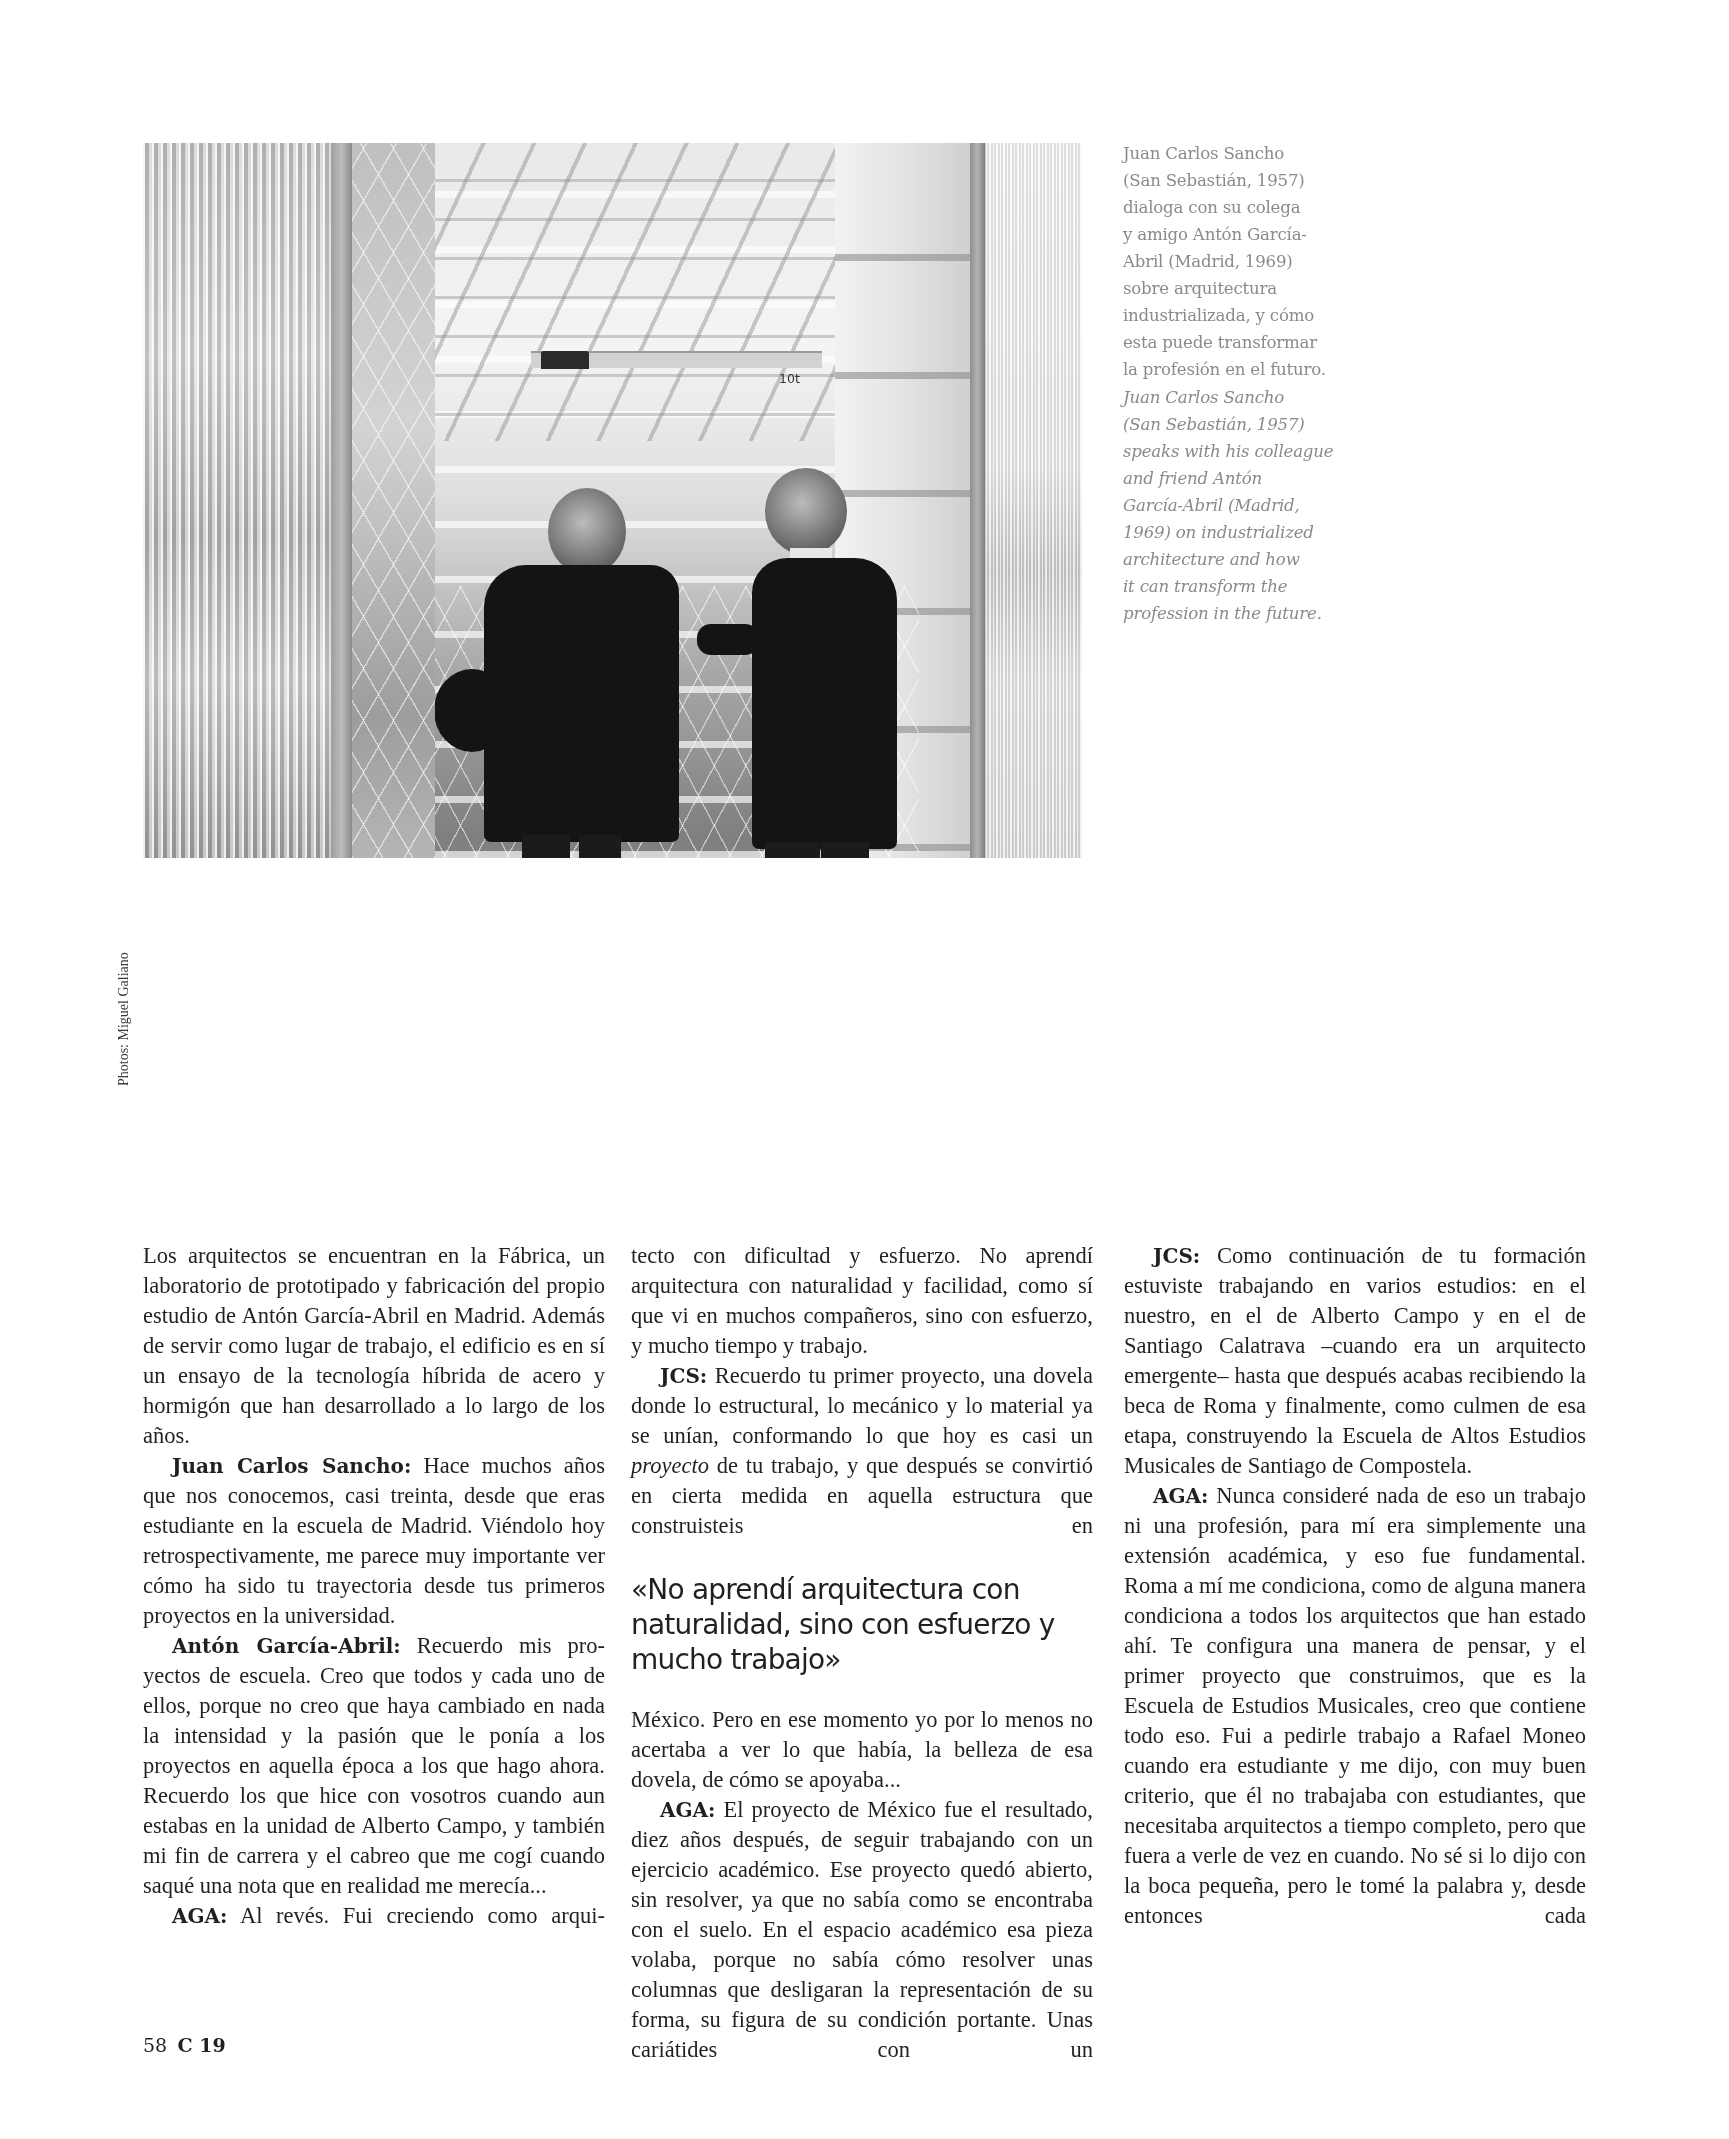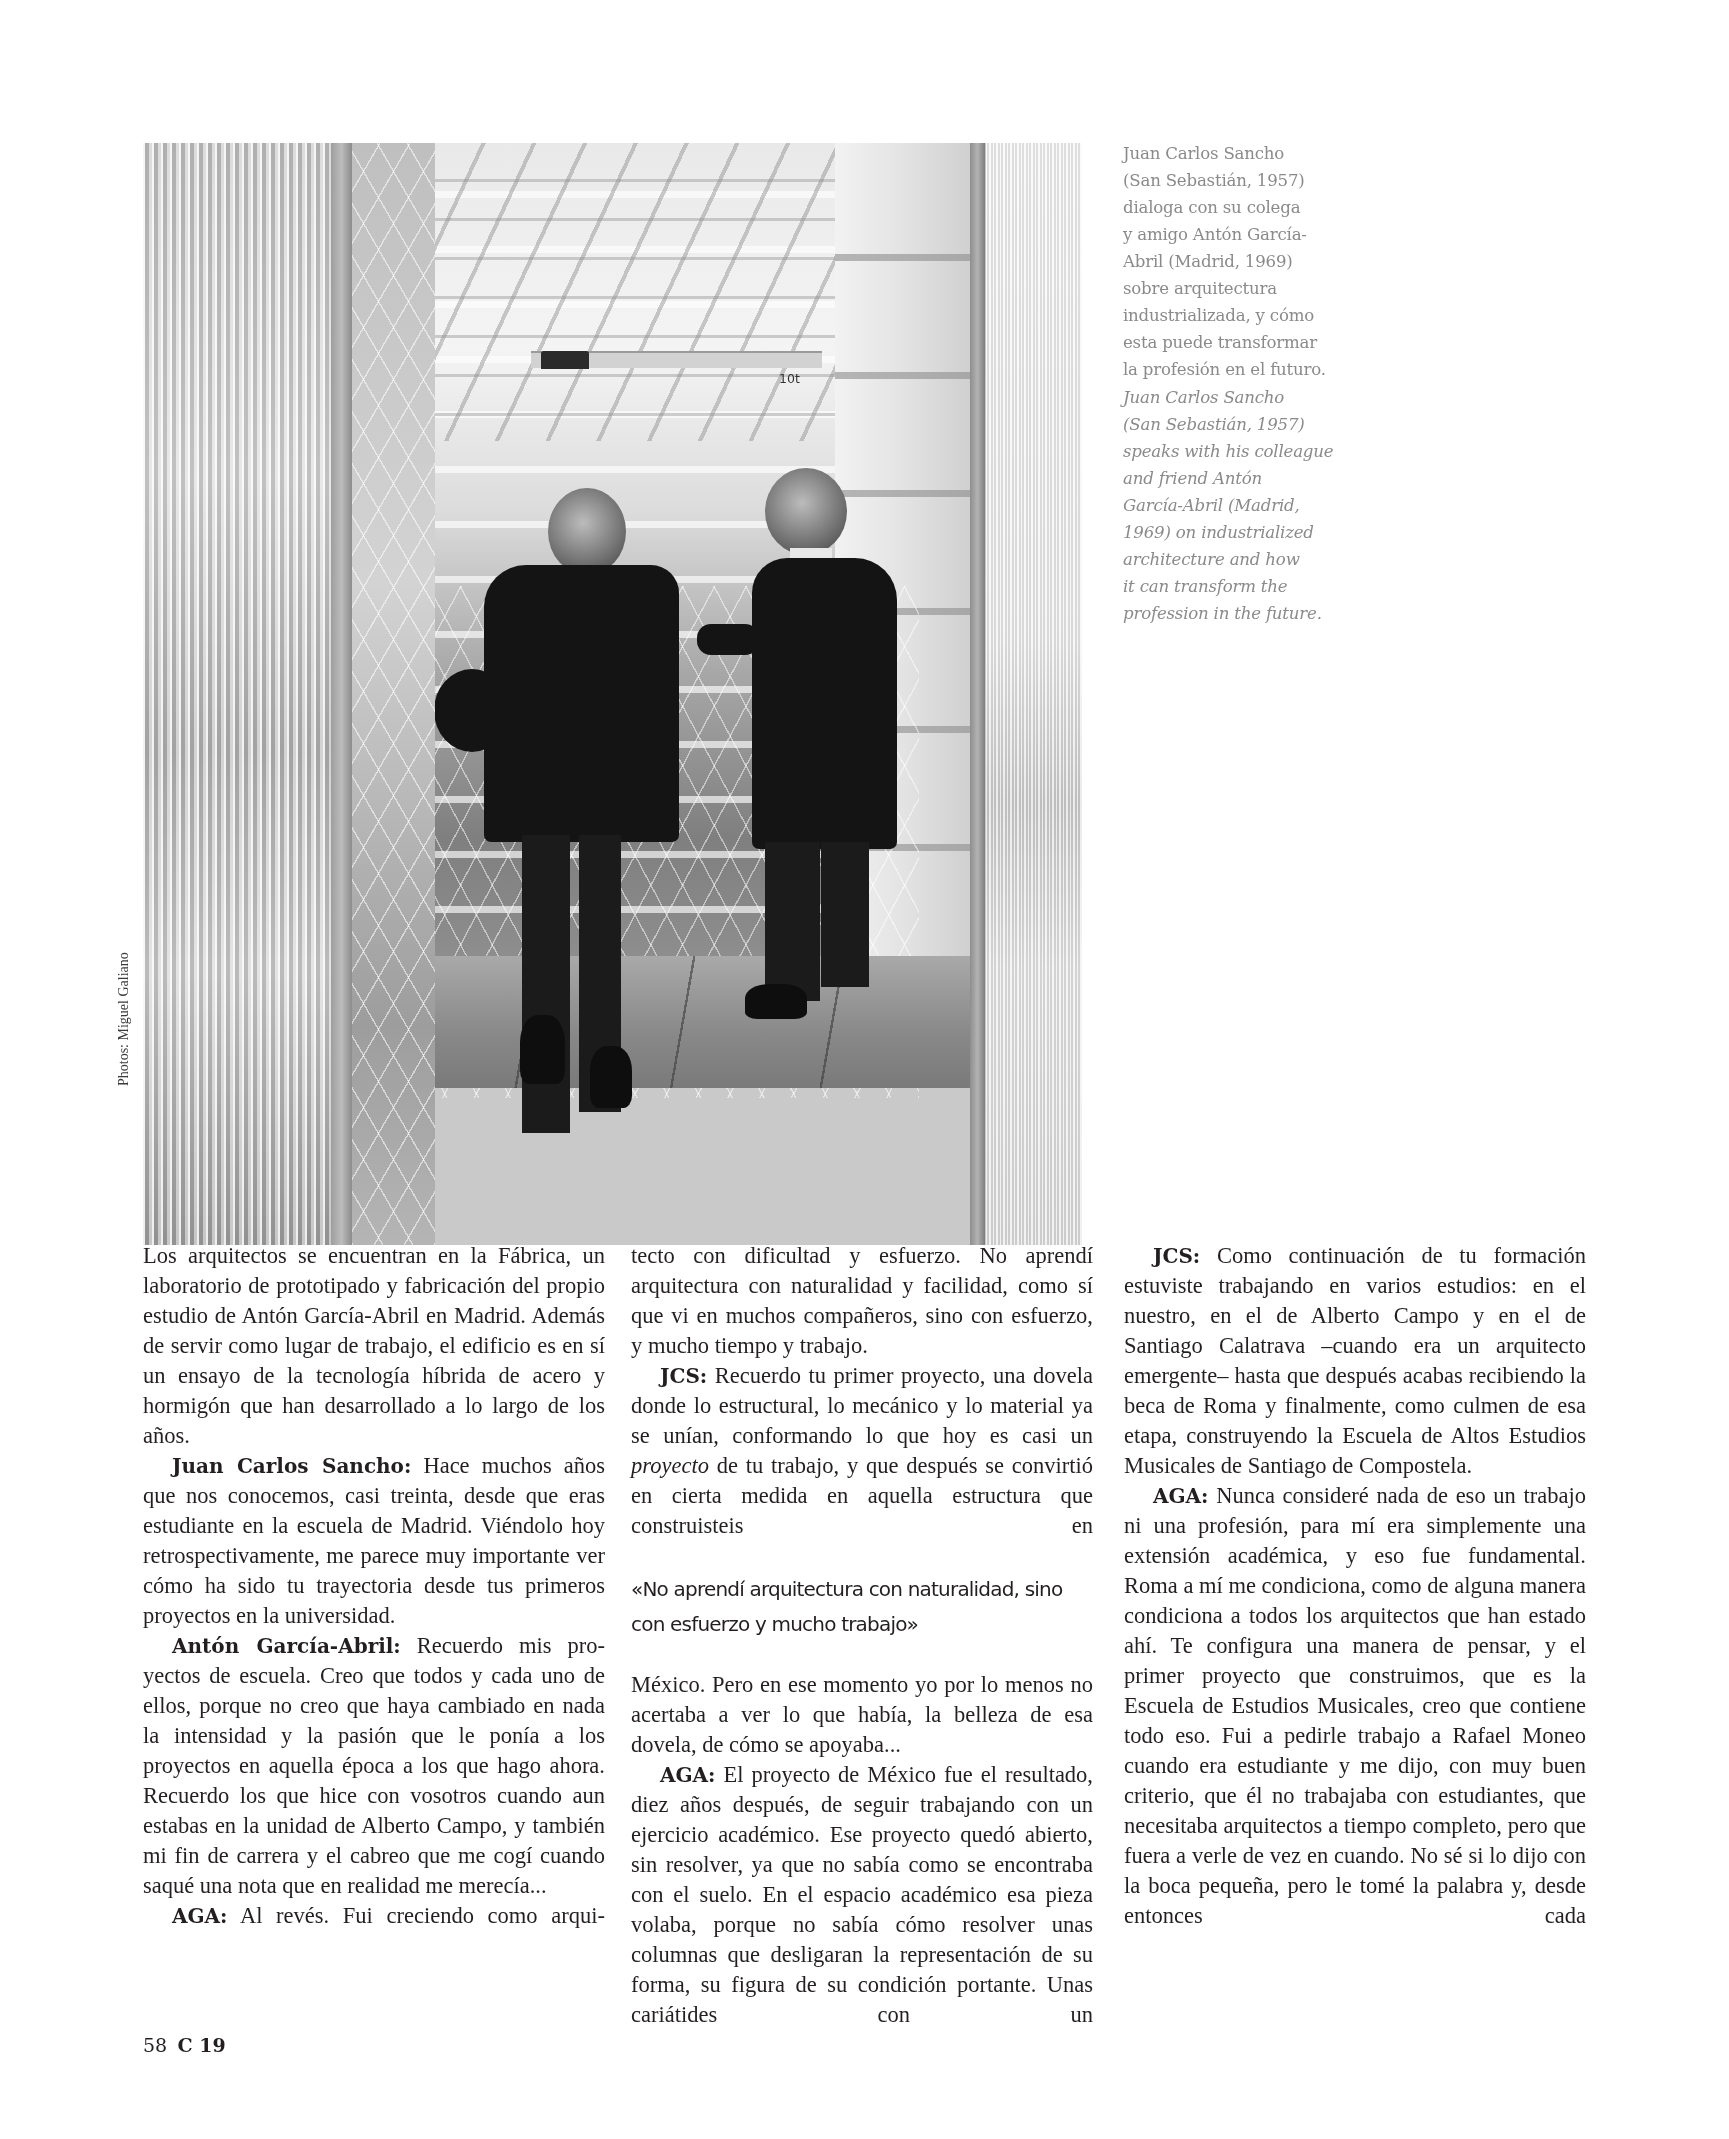--- a/index.html
+++ b/index.html
@@ -1,20 +1,20 @@
 <!DOCTYPE html>
 <html style="font-size:11px"><head>
   <meta charset="utf-8">
   <style>
     html, body { margin: 0; padding: 0; background: #ffffff; }
     body { width: 1729px; height: 2140px; position: relative; overflow: hidden; font-family: "DejaVu Serif", serif; color: #231f20; }
 
     
     .photo {
-      position: absolute; left: 143px; top: 143px; width: 939px; height: 1102px;
+      position: absolute; left: 143px; top: 143px; width: 939px; height: 715px;
       overflow: hidden; background: #c9c9c9;
     }
     .photo .layer { position: absolute; }
     .ph-left-panel {
       left: 0; top: 0; width: 188px; height: 100%;
       background:
         repeating-linear-gradient(90deg, rgba(255,255,255,0.85) 0 2.1px, rgba(150,150,150,0.35) 2.1px 6.2px, rgba(245,245,245,0.55) 6.2px 9px),
         linear-gradient(180deg, #bdbdbd 0%, #d8d8d8 30%, #a9a9a9 55%, #cfcfcf 75%, #8f8f8f 100%);
     }
     .ph-left-post { left: 188px; top: 0; width: 21px; height: 100%; background: linear-gradient(90deg,#9e9e9e,#bcbcbc,#8c8c8c); }
@@ -100,21 +100,21 @@
     .col.c2 { left: 631px; }
     .col.c3 { left: 1124px; }
     .col p { margin: 0; }
     .col p.ind { text-indent: 29px; }
     .col .spk { font-weight: bold; font-family: "DejaVu Serif", serif; font-size: 20px; }
     .col .em { font-style: italic; }
     .col .last { text-align-last: justify; }
 
     .pull-quote {
       margin: 30.5px 0 28px 0;
-      font-family: "DejaVu Sans", sans-serif; font-size: 20px; line-height: 35px; color: #231f20;
+      font-family: "DejaVu Sans", sans-serif; font-size: 28px; line-height: 35px; color: #231f20;
       text-align: left; letter-spacing: -0.8px; font-weight: normal;
     }
 
     
     .folio {
       position: absolute; left: 143px; top: 2034px;
       font-family: "DejaVu Serif", serif; font-size: 19px; color: #231f20;
     }
     .folio .mag { font-weight: bold; margin-left: 4.2px; }
   </style>

